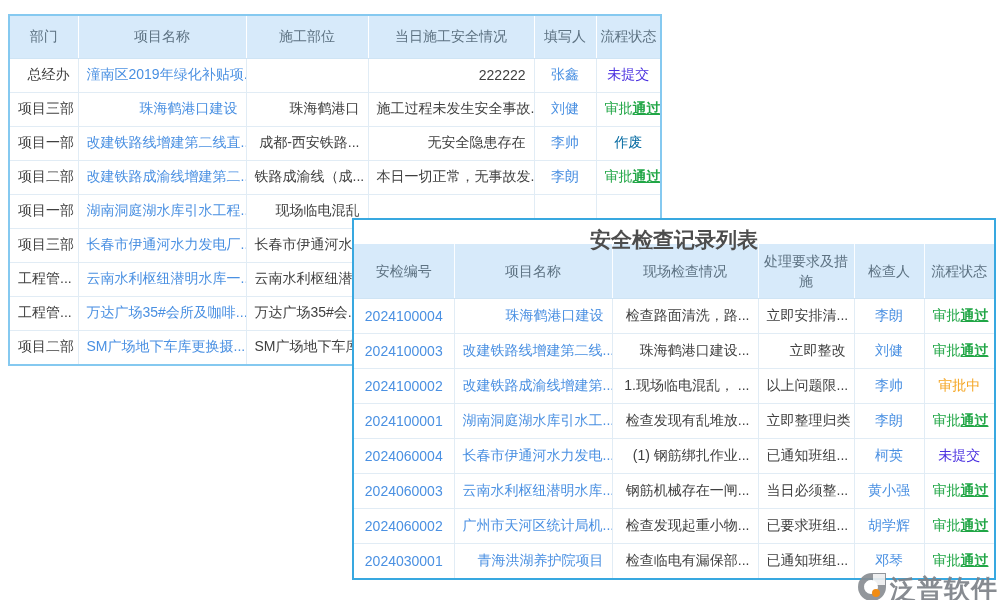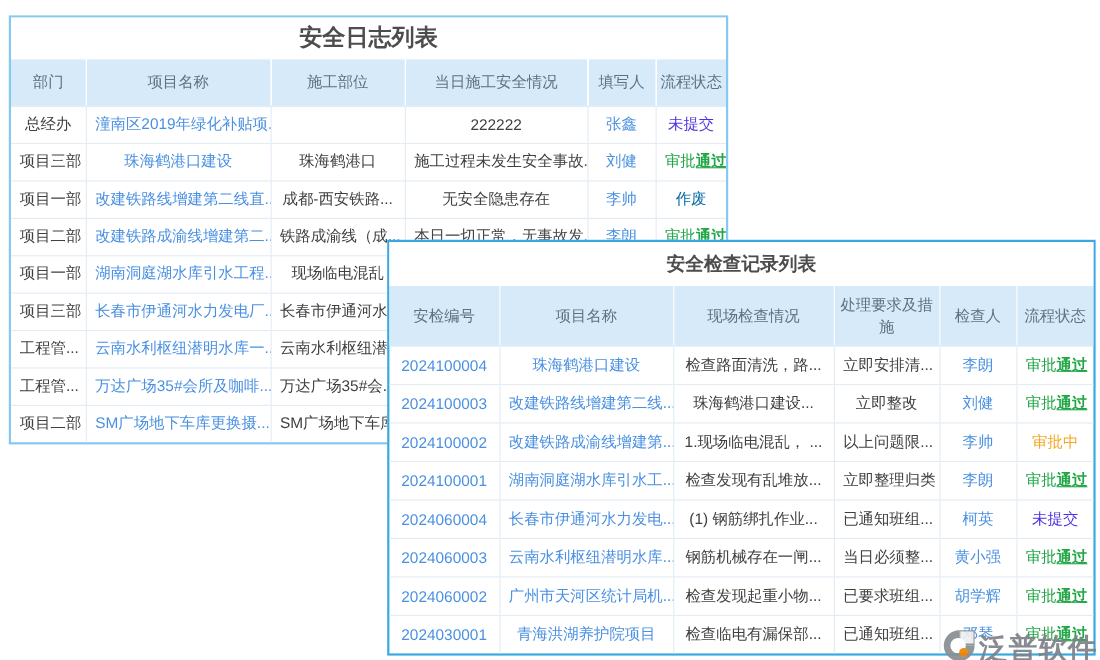--- a/index.html
+++ b/index.html
@@ -2,49 +2,48 @@
 <html><head>
 <meta charset="utf-8">
 <style>
   html,body{margin:0;padding:0;width:1000px;height:600px;overflow:hidden;background:#fff;
     font-family:"Liberation Sans","DejaVu Sans",sans-serif;}
   .card{position:absolute;background:#fff;box-sizing:border-box;}
   #log-card{left:8px;top:14px;width:654px;border:2px solid #85c9f0;z-index:1;}
   #insp-card{left:352px;top:218px;width:644px;border:2px solid #38a8e0;z-index:2;}
   .card-title{text-align:center;font-weight:bold;color:#4d4d4d;background:#fff;}
   #log-card .card-title{height:38px;line-height:38px;font-size:21px;}
-  #insp-card .card-title{height:40px;line-height:40px;font-size:17px;}
+  #insp-card .card-title{height:24px;line-height:40px;font-size:21px;}
   table{border-collapse:collapse;table-layout:fixed;width:100%;font-size:14px;}
   th{background:#d7eafa;color:#5d7282;font-weight:normal;text-align:center;
      border-right:1px solid rgba(255,255,255,.9);border-bottom:1px solid #cfe4f4;
      padding:2px 4px;box-sizing:border-box;}
   #log-card th{height:42px;white-space:nowrap;overflow:hidden;}
   #insp-card th{height:54px;line-height:20px;vertical-align:middle;}
   th:last-child{border-right:none;}
   td{border-right:1px solid #e1ecf5;border-bottom:1px solid #e1ecf5;
      padding:0 8px;white-space:nowrap;overflow:hidden;box-sizing:border-box;
      vertical-align:middle;}
   #log-card td{height:34px;}
   #insp-card td{height:35px;}
   td:last-child{border-right:none;}
   tr:last-child td{border-bottom:none;}
-  .al{text-align:center;} .ac{text-align:center;}
+  .al{text-align:right;} .ac{text-align:center;}
   .c-dark{color:#404040;} .c-link{color:#4a90e2;cursor:pointer;}
   .st-approved{color:#21a646;} .st-approved .u{text-decoration:underline;font-weight:bold;}
   .st-pending{color:#f5a623;margin-top:35px;} .st-voided{color:#0369a1;} .st-unsubmitted{color:#4b31e0;}
   #watermark{position:absolute;left:856px;top:542px;width:140px;z-index:3;opacity:.92;}
   .wm-row{display:flex;align-items:center;margin-top:29px;}
   .wm-brand{font-size:26px;font-weight:bold;color:#7d8288;letter-spacing:1px;white-space:nowrap;}
   .wm-url{font-size:13px;color:#e64a3c;text-align:right;margin-top:-3px;letter-spacing:.5px;}
 </style>
 </head>
 <body>
 
 <div class="card" id="log-card">
-  <div class="card-title">安全日志列表</div>
   <table>
     <colgroup>
         <col style="width:68px">
         <col style="width:168px">
         <col style="width:122px">
       <col style="width:166px">
         <col style="width:62px">
         <col style="width:64px">
       </colgroup>
     <thead>

